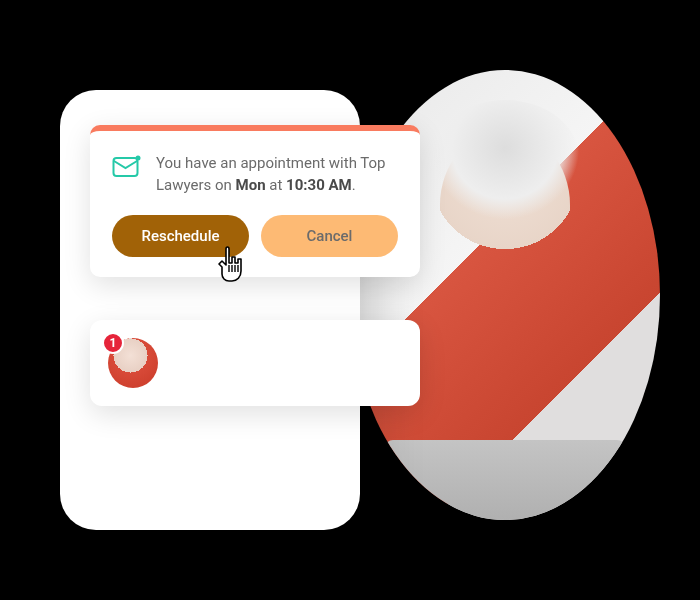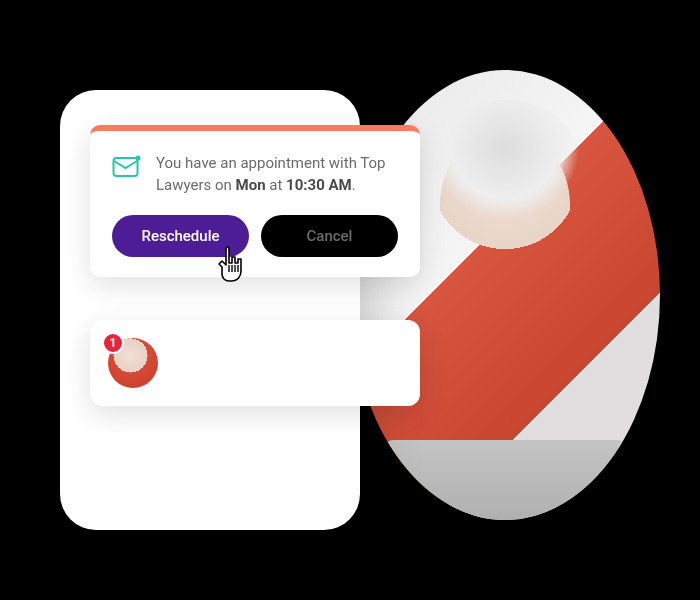--- a/index.html
+++ b/index.html
@@ -98,22 +98,22 @@
   .btn {
     flex: 1;
     border: none;
     border-radius: 999px;
     padding: 12px 0;
     font-size: 15px;
     font-weight: 500;
     cursor: pointer;
     font-family: inherit;
   }
-  .btn-primary { background: #4c1d95; color: #fff; }
-  .btn-secondary { background: #000000; color: #6b6b6b; }
+  .btn-primary { background: #a16207; color: #fff; }
+  .btn-secondary { background: #fdba74; color: #6b6b6b; }
   .cursor-hand {
     position: absolute;
     left: 215px;
     top: 245px;
     width: 34px;
     height: 40px;
     pointer-events: none;
   }
   .sms-card {
     position: absolute;

